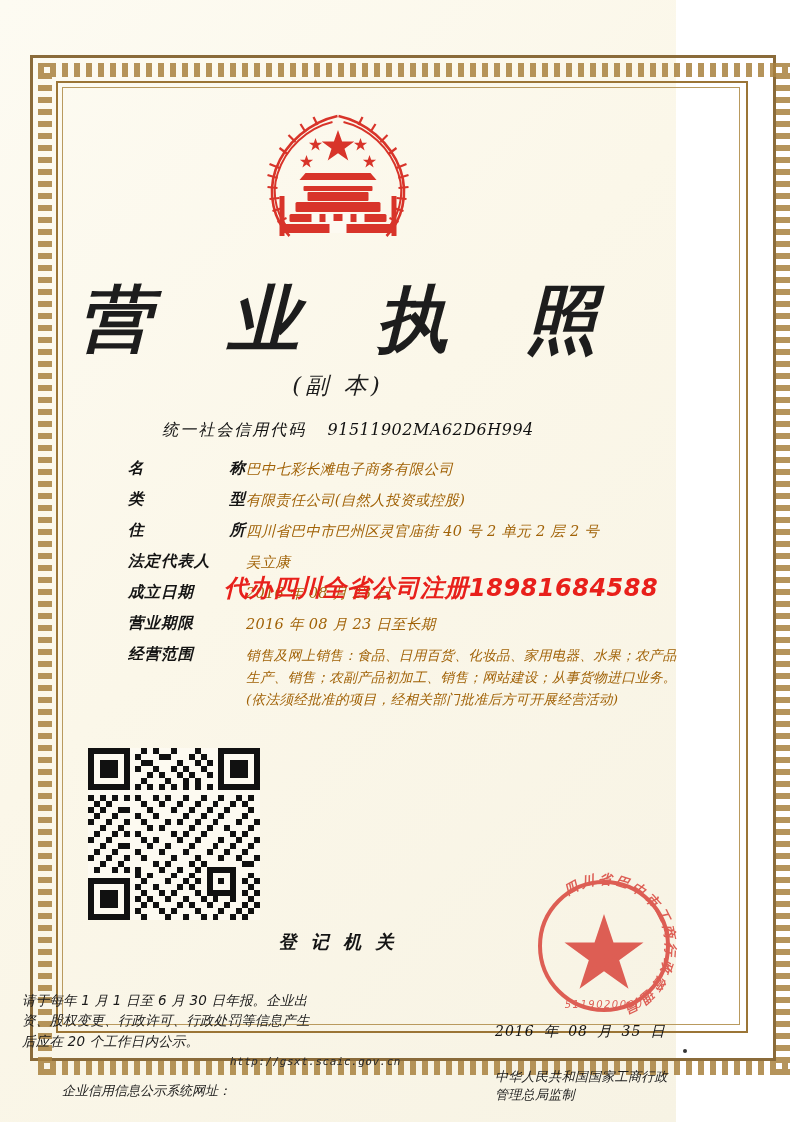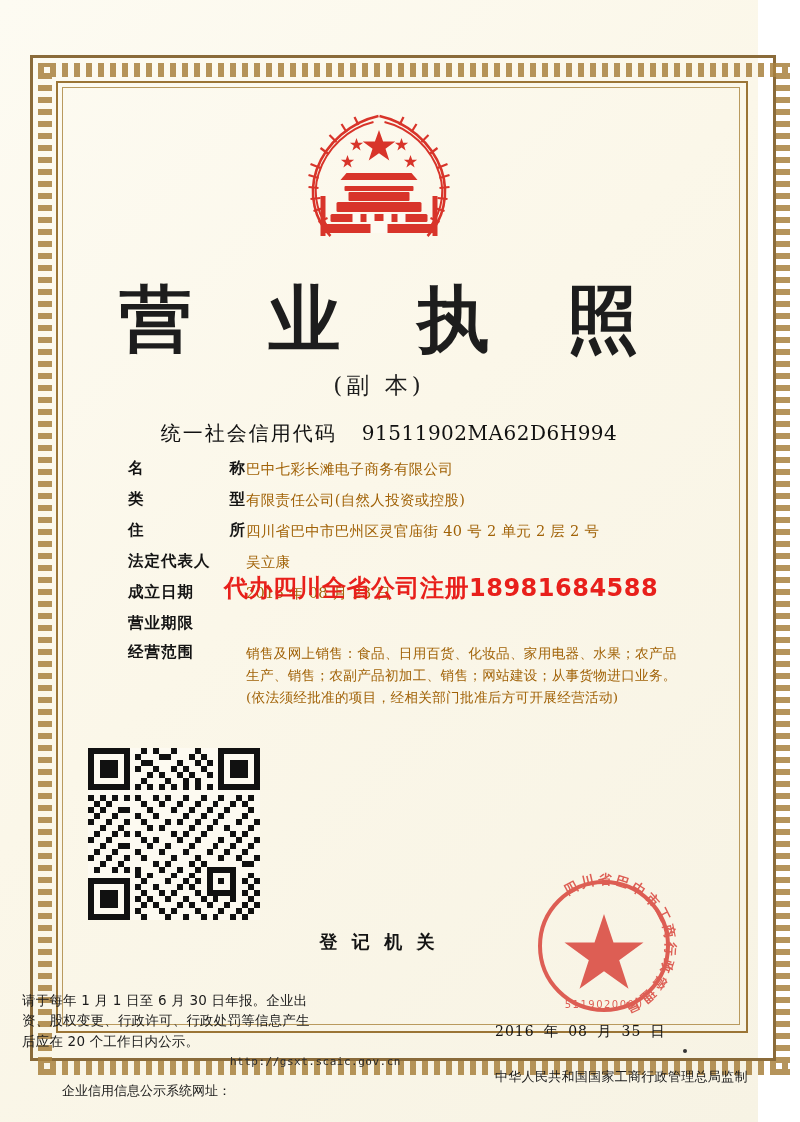--- a/index.html
+++ b/index.html
@@ -8,23 +8,24 @@
   }
   body {
     width: 800px;
     height: 1122px;
     background: #ffffff;
     font-family: "DejaVu Sans", "Liberation Sans", sans-serif;
     overflow: hidden;
   }
   .license {
     position: relative;
-    width: 758px;
+    width: 676px;
     height: 1122px;
     background: #fdfaf1;
+    font-style: italic;
   }
   
   .page-tint {
     position: absolute;
     inset: 0;
     background: linear-gradient(135deg, #fdfbf2 0%, #fbf7e9 45%, #f7f3e4 100%);
   }
   
   .frame-outer {
     position: absolute;
@@ -103,21 +104,21 @@
     letter-spacing: 4px;
     color: #1d1d1d;
   }
   .credit-code {
     position: absolute;
     left: 0;
     right: 0;
     top: 420px;
     text-align: center;
     font-family: "DejaVu Serif", "Liberation Serif", serif;
-    font-size: 20px;
+    font-size: 16px;
     letter-spacing: 2px;
     color: #111;
     margin-left: 20px;
   }
   .credit-code .code-val {
     letter-spacing: 0.5px;
     font-family: "DejaVu Serif", "Liberation Serif", serif;
   }
   
   .fields {
@@ -377,20 +378,21 @@
       <div class="field-label l2">
         <span>成立日期</span>
       </div>
       <div class="field-value">2016 年 08 月 23 日</div>
     </div>
 
     <div class="field-row">
       <div class="field-label l2">
         <span>营业期限</span>
       </div>
+      <div class="field-value">2016 年 08 月 23 日至长期</div>
     </div>
 
     <div class="field-row">
       <div class="field-label l2">
         <span>经营范围</span>
       </div>
       <div class="field-value small">销售及网上销售：食品、日用百货、化妆品、家用电器、水果；农产品生产、销售；农副产品初加工、销售；网站建设；从事货物进口业务。(依法须经批准的项目，经相关部门批准后方可开展经营活动)</div>
     </div>
   </div>
 

